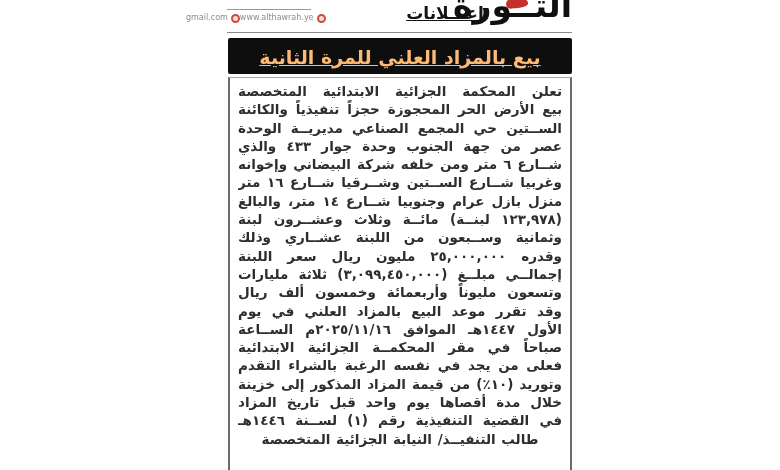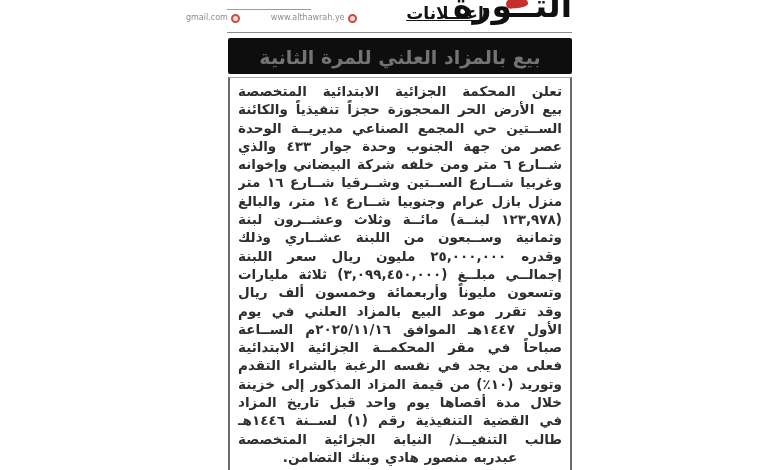--- a/index.html
+++ b/index.html
@@ -5,21 +5,21 @@
   html,body{margin:0;padding:0;background:#ffffff;}
   .page{
     position:relative;width:780px;height:470px;background:#ffffff;
     overflow:hidden;font-family:"DejaVu Sans",sans-serif;
   }
   
   .rule{position:absolute;background:#9a9a9a;height:1px;}
   .rule-top{left:227px;top:9px;width:84px;}
   .rule-bottom{left:227px;top:32px;width:345px;background:#8a8a8a;}
   .contacts{
-    position:absolute;left:186px;top:13px;display:flex;gap:31px;
+    position:absolute;left:186px;top:13px;display:flex;
     direction:ltr;align-items:center;
   }
   .contact{display:flex;align-items:center;gap:3px;}
   .contact-label{font-size:8px;color:#8d8d8d;letter-spacing:0;line-height:10px;}
   .ring-icon{
     width:9px;height:9px;border-radius:50%;
     border:2px solid #cf4a3e;background:#f6ddd6;box-sizing:border-box;
     display:inline-block;
   }
   .section-label{
@@ -40,22 +40,22 @@
     background:#c5302c;border-radius:55% 70% 60% 30% / 70% 90% 40% 40%;
     transform:rotate(-6deg);
   }
   
   .ad-title-bar{
     position:absolute;left:228px;top:38px;width:344px;height:36px;
     background:#0e0e0e;border-radius:2px;
     display:flex;align-items:center;justify-content:center;
   }
   .ad-title{
-    direction:rtl;color:#737373;font-size:19px;font-weight:bold;
-    letter-spacing:0;padding-top:1px;
+    direction:rtl;color:#fdba74;font-size:19px;font-weight:bold;
+    letter-spacing:0;padding-top:1px;text-decoration:underline;
   }
   .ad-body-box{
     position:absolute;left:228px;top:77px;width:344px;height:393px;
     box-sizing:border-box;
     border-left:2px solid #6b6b6b;border-right:2px solid #6b6b6b;
     border-top:1px solid #a5a5a5;
     background:#ffffff;overflow:hidden;
     padding:4px 8px 0 8px;
   }
   .ad-body{direction:rtl;}
@@ -116,17 +116,16 @@
         <div class="body-line">إجمالــي مبلــغ (٣,٠٩٩,٤٥٠,٠٠٠) ثلاثة مليارات وتســعة</div>
         <div class="body-line">وتسعون مليوناً وأربعمائة وخمسون ألف ريال يمني لا غير،</div>
         <div class="body-line">وقد تقرر موعد البيع بالمزاد العلني في يوم الأحد ٢٥ جماد</div>
         <div class="body-line">الأول ١٤٤٧هـ الموافق ٢٠٢٥/١١/١٦م الســاعة العاشرة</div>
         <div class="body-line">صباحاً في مقر المحكمــة الجزائية الابتدائية المتخصصة،</div>
         <div class="body-line">فعلى من يجد في نفسه الرغبة بالشراء التقدم إلى المحكمة</div>
         <div class="body-line">وتوريد (١٠٪) من قيمة المزاد المذكور إلى خزينة المحكمة</div>
         <div class="body-line">خلال مدة أقصاها يوم واحد قبل تاريخ المزاد المقرر، وذلك</div>
         <div class="body-line">في القضية التنفيذية رقم (١) لســنة ١٤٤٦هـ في ما بين</div>
         <div class="body-line">طالب التنفيــذ/ النيابة الجزائية المتخصصة والمنفذ ضده/</div>
-        <div class="body-line">عبدربه منصور هادي وبنك التضامن.</div>
       </div>
   </div>
 
 </div>
 
 </body></html>

